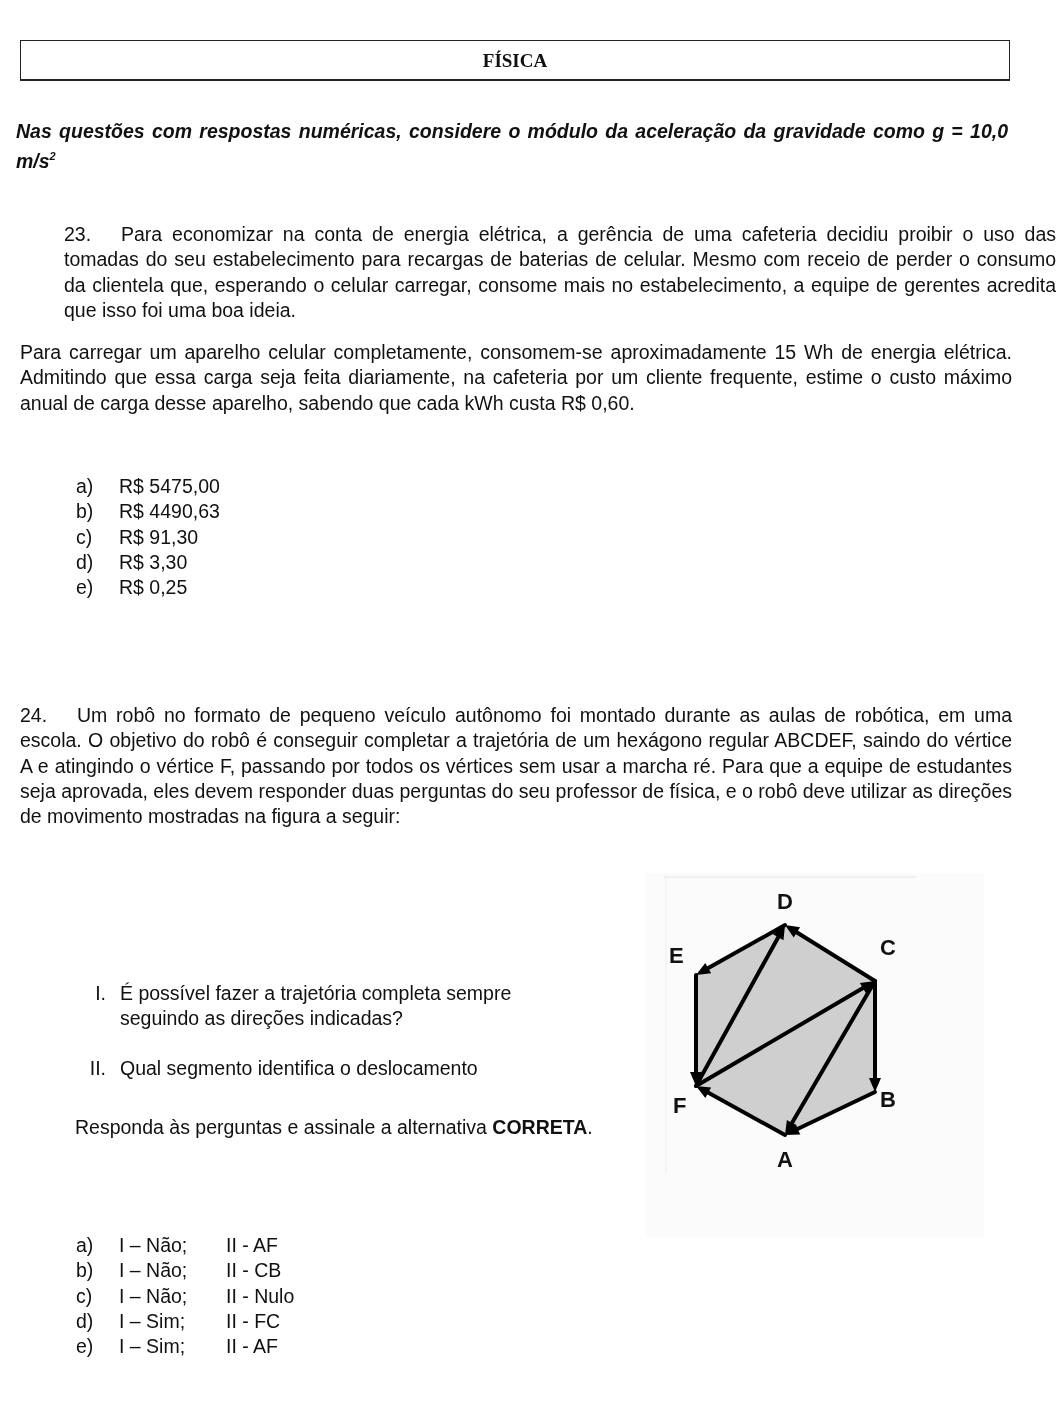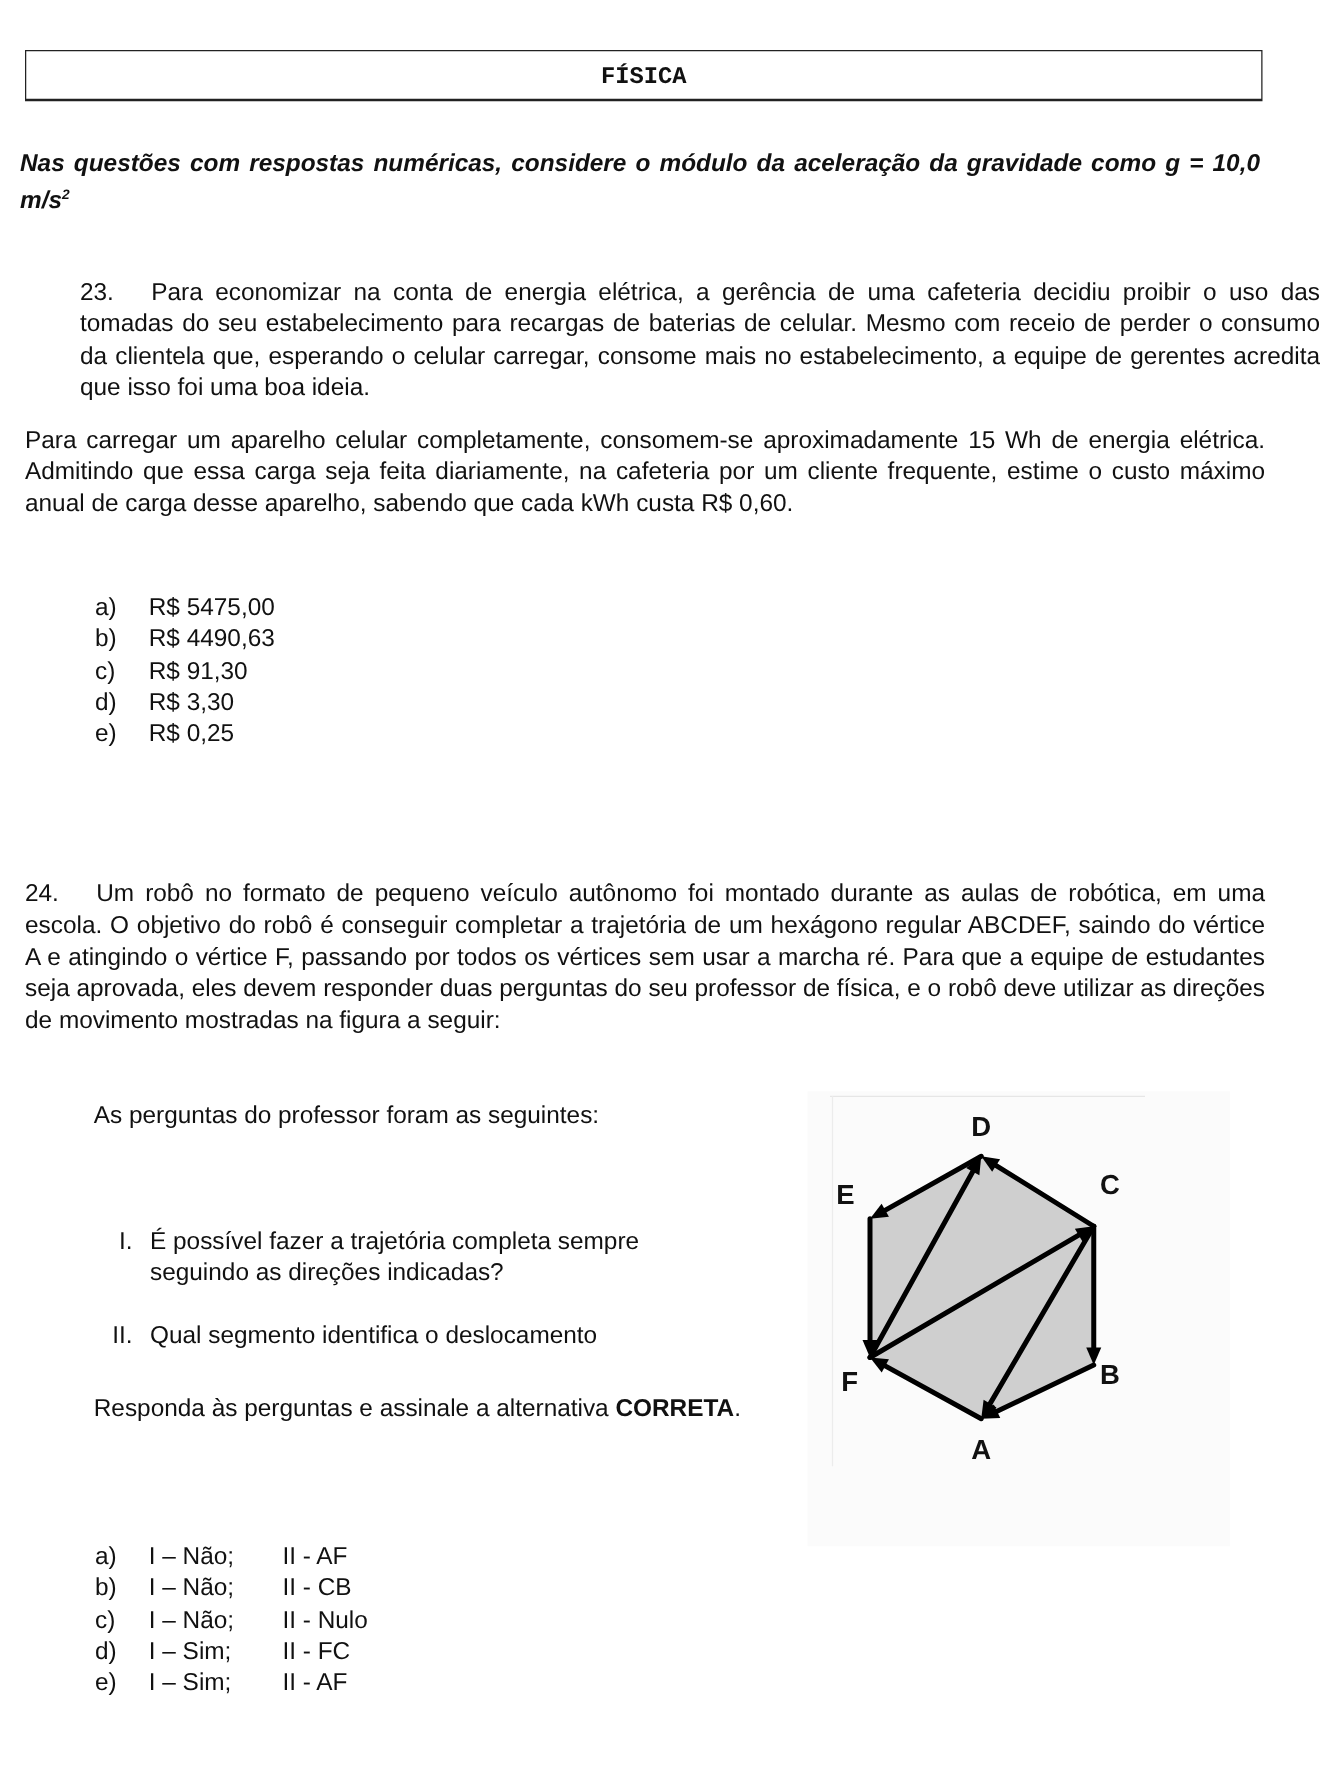--- a/index.html
+++ b/index.html
@@ -4,21 +4,21 @@
 <style>
   html, body { margin: 0; padding: 0; background: #ffffff; }
   body { width: 1056px; height: 1414px; position: relative; overflow: hidden; color: #111; }
   .sans { font-family: "Liberation Sans", sans-serif; }
   .serif { font-family: "Liberation Serif", serif; }
 
   #header-box {
     position: absolute; left: 20px; top: 40px; width: 988px; height: 38px;
     border-left: 1px solid #222; border-right: 1px solid #222; border-bottom: 2px solid #222;
     border-top: 1px solid #222;
-    text-align: center; line-height: 40px; font-size: 19px; font-weight: bold; font-family: Liberation Mono, monospace;
+    text-align: center; line-height: 40px; font-size: 19px; font-weight: bold;
   }
 
   .intro { position: absolute; left: 16px; top: 119px; width: 992px; font-size: 19.5px; font-weight: bold; font-style: italic; line-height: 25px; text-align: justify; text-align-last: left; }
   .intro sup { font-size: 11px; }
 
   .para { position: absolute; left: 20px; width: 992px; font-size: 19.5px; line-height: 25.3px; text-align: justify; }
   .qnum { display: inline-block; width: 57px; }
 
   .opts { position: absolute; font-size: 19.5px; line-height: 25.3px; }
   .opts .row { display: flex; white-space: pre; }
@@ -59,21 +59,20 @@
   <div class="row"><span class="letter">c)</span><span>R$ 91,30</span></div>
   <div class="row"><span class="letter">d)</span><span>R$ 3,30</span></div>
   <div class="row"><span class="letter">e)</span><span>R$ 0,25</span></div>
 </div>
 
 <div class="para sans" style="top:703px;">
   <span class="qnum">24.</span><span>Um robô no formato de pequeno veículo autônomo foi montado durante as aulas de robótica, em uma escola. O objetivo do robô é conseguir completar a trajetória de um hexágono regular ABCDEF, saindo do vértice A e atingindo o vértice F, passando por todos os vértices sem usar a marcha ré. Para que a equipe de estudantes seja aprovada, eles devem responder duas perguntas do seu professor de física, e o robô deve utilizar as direções de movimento mostradas na figura a seguir:</span>
 </div>
 
 <div class="sub sans" style="top:880px;">
-  <div>As perguntas do professor foram as seguintes:</div>
 </div>
 
 <div class="roman sans" style="left:76px; top:981px;">
   <span class="num">I.</span>
   <div class="txt">
     <div>É possível fazer a trajetória completa sempre</div>
     <div>seguindo as direções indicadas?</div>
   </div>
 </div>
 

